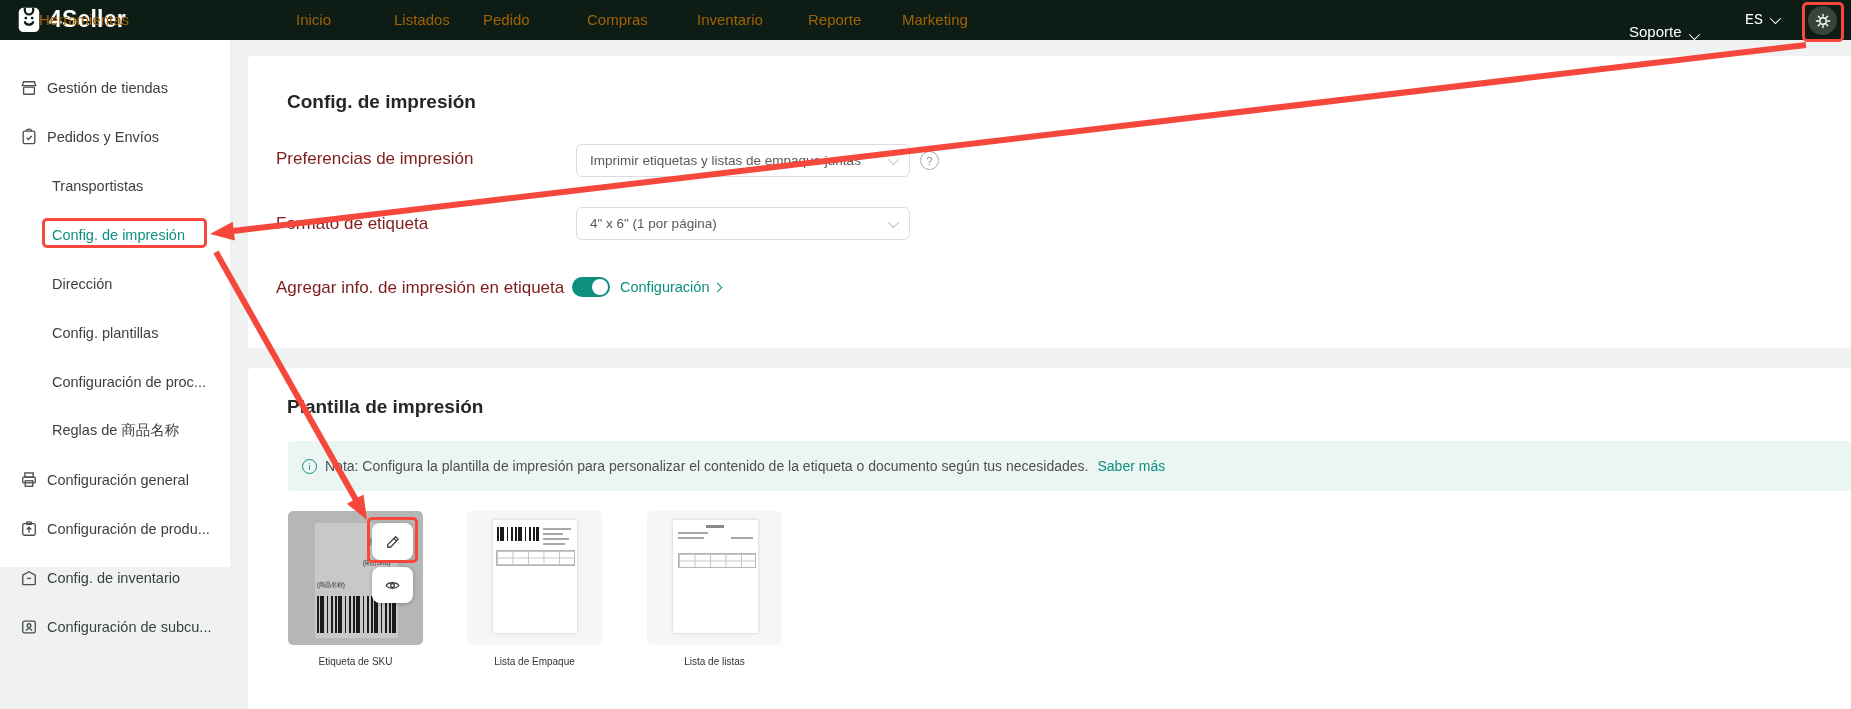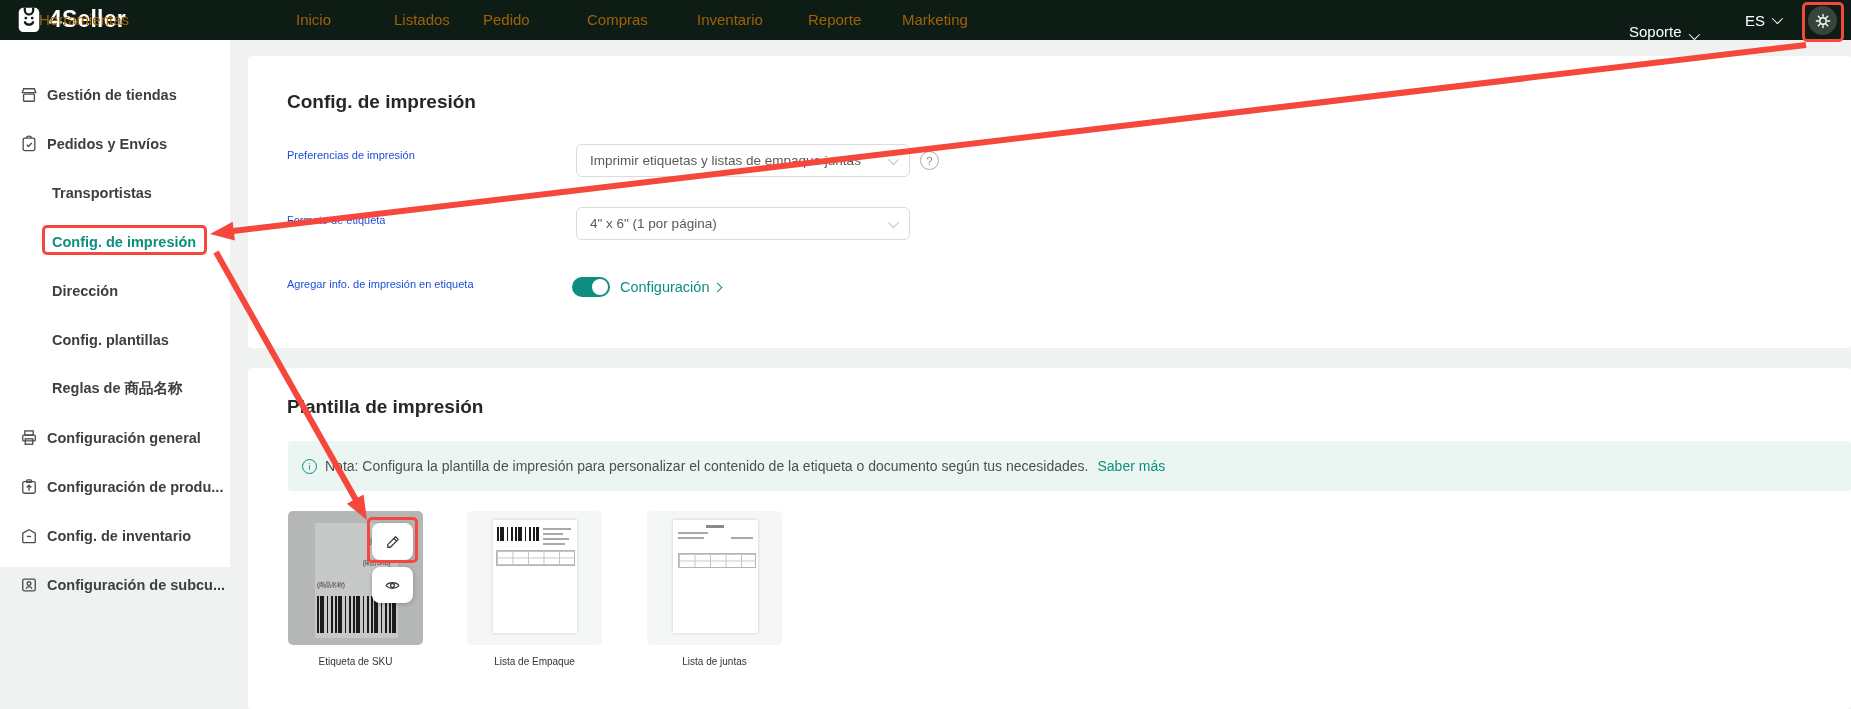--- a/index.html
+++ b/index.html
@@ -17,37 +17,37 @@
   .nav-item:nth-of-type(1){left:222px;}
   .nav-item:nth-of-type(2){left:296px;}
   .nav-item:nth-of-type(3){left:394px;}
   .nav-item:nth-of-type(4){left:483px;}
   .nav-item:nth-of-type(5){left:587px;}
   .nav-item:nth-of-type(6){left:697px;}
   .nav-item:nth-of-type(7){left:808px;}
   .nav-item:nth-of-type(8){left:902px;}
   .nav-right{position:absolute;top:0;height:40px;display:flex;align-items:center;color:#fff;font-size:15px;}
   .nav-support{left:1629px;align-items:flex-end;}
-  .nav-lang{left:1745px;}
+  .nav-lang{left:1745px;font-family:Liberation Mono, monospace;}
   .chev{display:inline-block;width:7px;height:7px;border-right:1.6px solid currentColor;border-bottom:1.6px solid currentColor;transform:rotate(45deg) translateY(-2px);margin-left:7px;}
   .gear-wrap{position:absolute;left:1808px;top:6px;width:29px;height:29px;border-radius:50%;background:#36443C;display:flex;align-items:center;justify-content:center;}
   
-  .sidebar{position:absolute;left:0;top:40px;width:230px;height:527px;background:#FFFFFF;padding-top:30px;box-sizing:border-box;z-index:4;font-weight:bold;}
+  .sidebar{position:absolute;left:0;top:40px;width:230px;height:527px;background:#FFFFFF;padding-top:23px;box-sizing:border-box;z-index:4;}
   .side-item{position:relative;height:49px;display:flex;align-items:center;font-size:14.5px;color:#3C4043;cursor:pointer;}
   .side-item .ico{position:absolute;left:19px;width:20px;height:20px;color:#4A4E52;}
   .side-item .lbl{margin-left:47px;white-space:nowrap;}
   .side-item.sub .lbl{margin-left:52px;}
   .side-item.active .lbl{color:#0D8F80;}
   .hl-sidebar{position:absolute;left:42px;top:8px;width:165px;height:30px;border:3px solid #F5473C;border-radius:5px;box-sizing:border-box;pointer-events:none;}
   
   .section{position:absolute;left:248px;right:0;background:#fff;border-radius:4px;}
   .sec1{top:56px;height:292px;}
   .sec2{top:368px;height:341px;}
   .sec-title{position:absolute;left:39px;font-size:19px;font-weight:700;color:#262626;}
-  .form-label{position:absolute;left:39px;font-size:11px;color:#1d4ed8;white-space:nowrap;}
+  .form-label{position:absolute;left:28px;font-size:17px;color:#7f1d1d;white-space:nowrap;}
   .select{position:absolute;left:328px;width:334px;height:33px;box-sizing:border-box;border:1px solid #DCDCDC;border-radius:6px;background:#fff;display:flex;align-items:center;padding:0 26px 0 13px;font-size:13.5px;color:#595959;cursor:pointer;white-space:nowrap;}
   .select .chev{position:absolute;right:13px;color:#BFBFBF;border-width:1.4px;}
   .help{position:absolute;left:672px;width:19px;height:19px;border:1.5px solid #ABABAB;border-radius:50%;box-sizing:border-box;color:#8A8A8A;font-size:11.5px;display:flex;align-items:center;justify-content:center;cursor:pointer;}
   .toggle{position:absolute;left:324px;top:221px;width:38px;height:20px;border-radius:10px;background:#0D8F80;cursor:pointer;}
   .toggle .knob{position:absolute;right:2px;top:2px;width:16px;height:16px;border-radius:50%;background:#fff;}
   .cfg-link{position:absolute;left:372px;top:221px;height:20px;display:flex;align-items:center;color:#0D8F80;font-size:14.5px;cursor:pointer;}
   .cfg-link .chev{transform:rotate(-45deg);width:6px;height:6px;margin-left:5px;}
   
   .note{position:absolute;left:40px;right:0;top:73px;height:50px;background:#EBF5F1;border-radius:4px;display:flex;align-items:center;font-size:14px;color:#4F4F4F;}
   .note .info{flex:0 0 auto;width:15px;height:15px;border:1.3px solid #0D8F80;border-radius:50%;box-sizing:border-box;color:#0D8F80;font-size:9.5px;display:flex;align-items:center;justify-content:center;margin:0 8px 0 14px;font-style:normal;}
@@ -136,20 +136,23 @@
     <span class="lbl">Config. de impresión</span>
     <span class="hl-sidebar"></span>
   </div>
   <div class="side-item sub">
     <span class="lbl">Dirección</span>
   </div>
   <div class="side-item sub">
     <span class="lbl">Config. plantillas</span>
   </div>
   <div class="side-item sub">
+    <span class="lbl">Configuración de proc...</span>
+  </div>
+  <div class="side-item sub">
     <span class="lbl">Reglas de 商品名称</span>
   </div>
   <div class="side-item">
     <svg class="ico" viewBox="0 0 24 24" fill="none" stroke="currentColor" stroke-width="1.6">
       <rect x="7" y="3.5" width="10" height="5"></rect>
         <rect x="4.5" y="8.5" width="15" height="7" rx="1"></rect>
         <rect x="7.5" y="13" width="9" height="6.5"></rect>
     </svg>
     <span class="lbl">Configuración general</span>
   </div>
@@ -251,21 +254,21 @@
 
   <div class="card card3">
     <div class="doc" style="width:85px;">
       <div class="tline" style="left:33px;top:5px;width:18px;height:3px;background:#8A8A8A;"></div>
       <div class="tline" style="left:5px;top:12px;width:30px;"></div>
       <div class="tline" style="left:5px;top:17px;width:26px;"></div>
       <div class="tline" style="left:58px;top:17px;width:22px;"></div>
       <div class="mini-table" style="left:5px;top:33px;width:76px;height:13px;"></div>
     </div>
   </div>
-  <div class="card-label" style="left:399px;">Lista de juntas</div>
+  <div class="card-label" style="left:399px;">Lista de listas</div>
 </div>
 
 <div class="hl-box hl-gear"></div>
 
 <svg class="annot" width="1851" height="709" viewBox="0 0 1851 709">
 
   <line x1="1806" y1="45" x2="233" y2="231" stroke="#F5473C" stroke-width="6"></line>
   <polygon points="210,234 232.7,221.8 234.9,240.6" fill="#F5473C"></polygon>
 
   <line x1="216" y1="252" x2="356" y2="500" stroke="#F5473C" stroke-width="6"></line>

